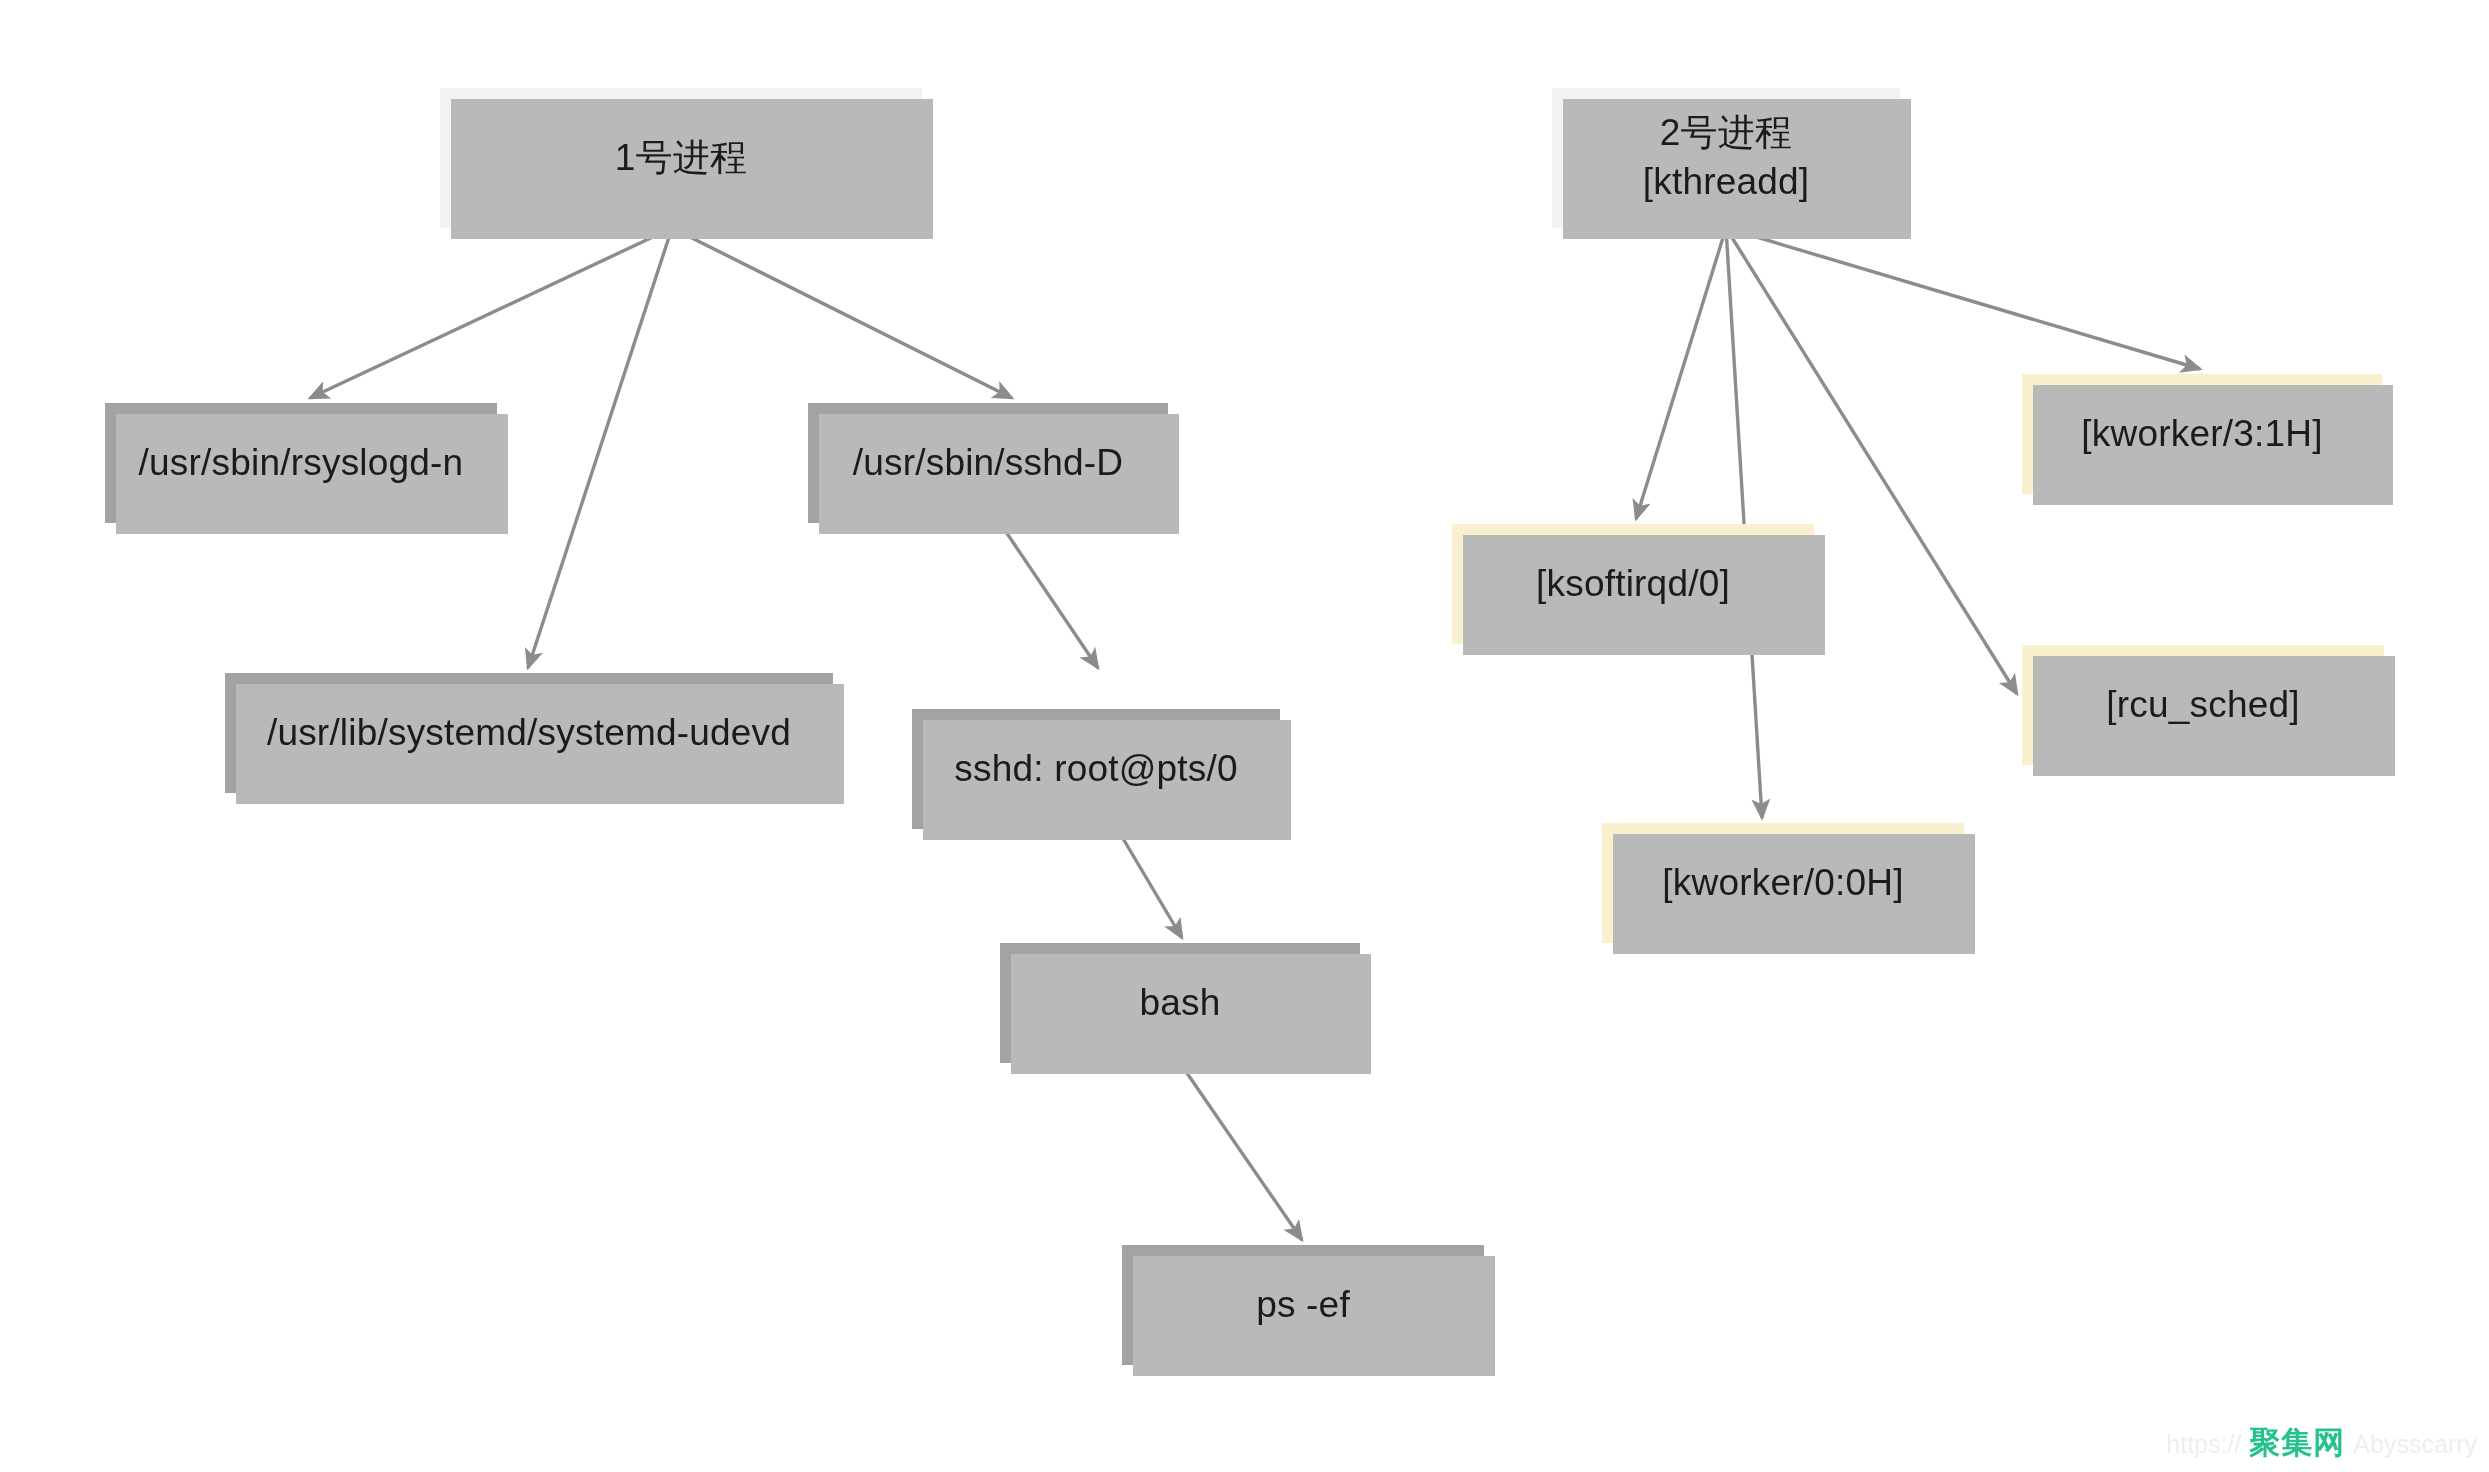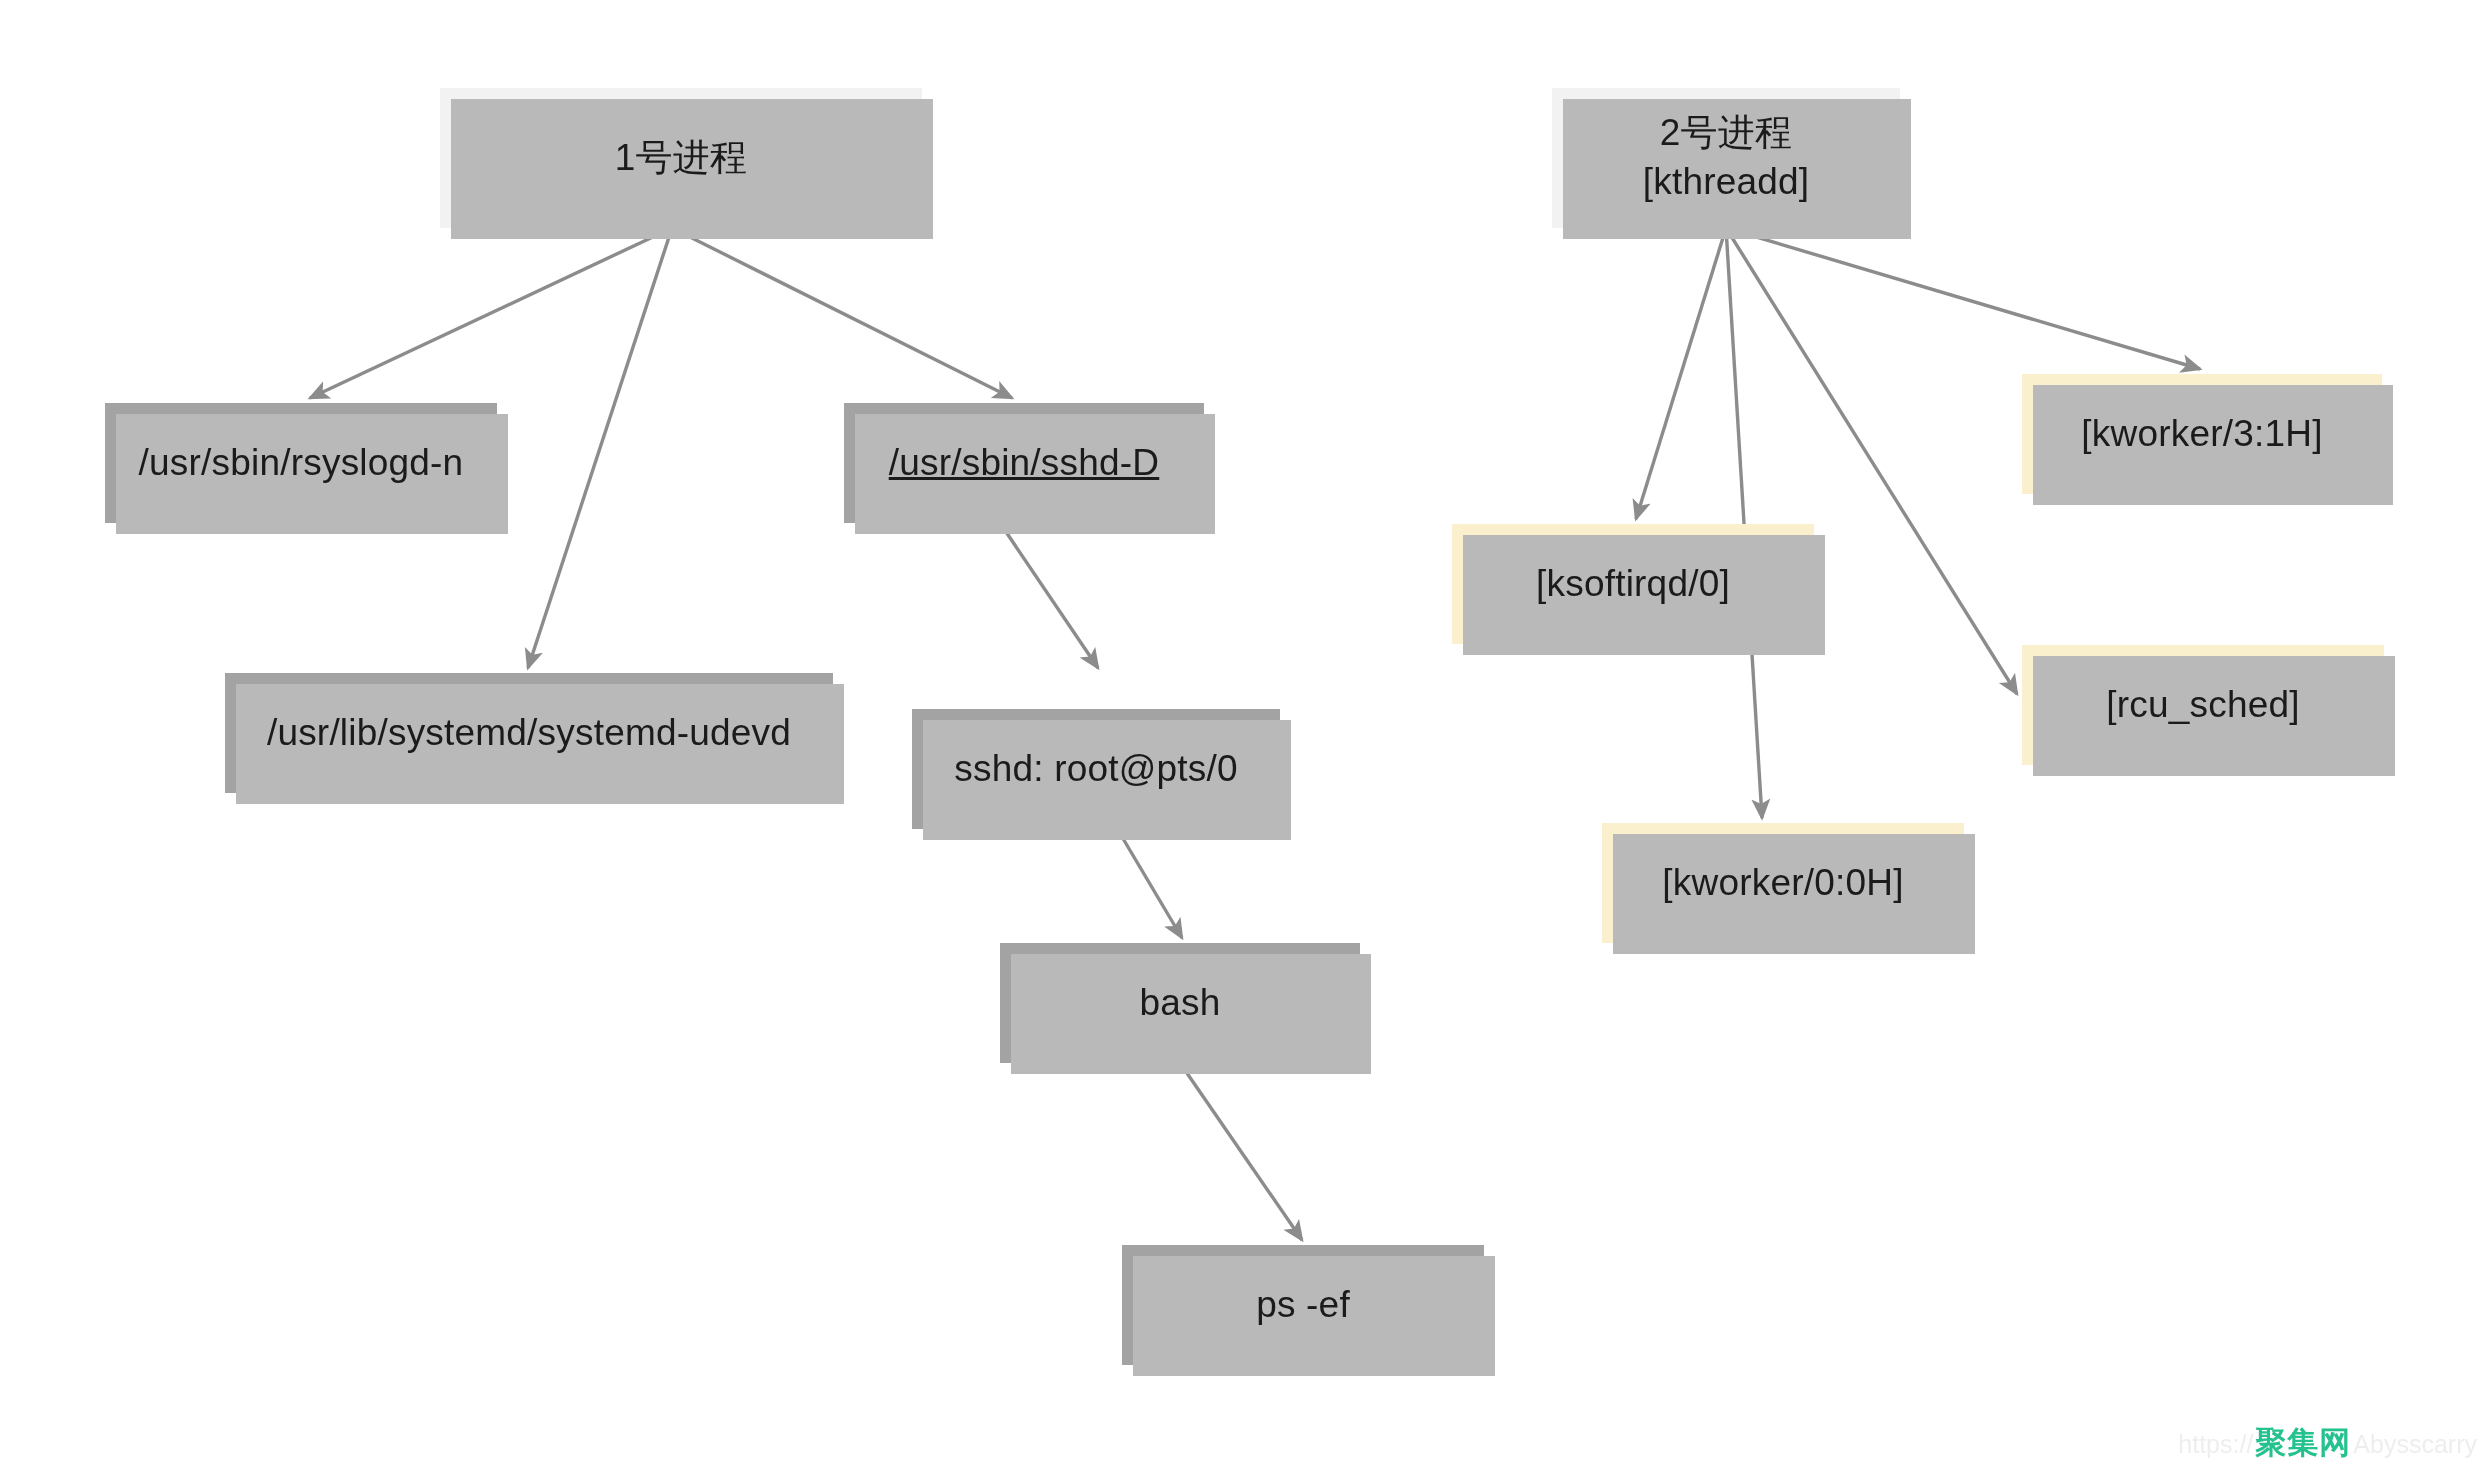--- a/index.html
+++ b/index.html
@@ -84,21 +84,21 @@
     font-family: "DejaVu Sans", "Liberation Sans", sans-serif;
     line-height: 1;
   }
   #wm-sub {
     position: absolute;
     right: 12px;
     bottom: 8px;
     z-index: 5;
     display: flex;
     align-items: baseline;
-    gap: 2px;
+    gap: 8px;
     font-size: 26px;
     pointer-events: none;
   }
   #wm-sub .wm-url {
     color: #eeeeee;
     font-size: 25px;
     font-family: "Liberation Sans", sans-serif;
   }
   #wm-sub .wm-badge {
     color: #25c18e;
@@ -135,21 +135,21 @@
         <line x1="1726" y1="228" x2="1762" y2="818" marker-end="url(#arrowhead)"></line>
         <line x1="1726" y1="228" x2="2017" y2="694" marker-end="url(#arrowhead)"></line>
         <line x1="1726" y1="228" x2="2200" y2="369" marker-end="url(#arrowhead)"></line>
       </g>
   </svg>
 
   <div id="node-layer">
       <div class="node root" style="left: 440px; top: 88px; width: 482px; height: 140px;"><span class="lbl">1号进程</span></div>
       <div class="node root" style="left: 1552px; top: 88px; width: 348px; height: 140px;"><span class="lbl">2号进程</span><span class="lbl">[kthreadd]</span></div>
       <div class="node proc" style="left: 105px; top: 403px; width: 392px; height: 120px;"><span class="lbl">/usr/sbin/rsyslogd-n</span></div>
-      <div class="node proc" style="left: 844px; top: 403px; width: 360px; height: 120px; text-decoration: underline;"><span class="lbl">/usr/sbin/sshd-D</span></div>
+      <div class="node proc" style="left: 808px; top: 403px; width: 360px; height: 120px;"><span class="lbl">/usr/sbin/sshd-D</span></div>
       <div class="node proc" style="left: 225px; top: 673px; width: 608px; height: 120px;"><span class="lbl">/usr/lib/systemd/systemd-udevd</span></div>
       <div class="node proc" style="left: 912px; top: 673px; width: 368px; height: 120px; margin-top: 36px;"><span class="lbl">sshd: root@pts/0</span></div>
       <div class="node proc" style="left: 1000px; top: 943px; width: 360px; height: 120px;"><span class="lbl">bash</span></div>
       <div class="node proc" style="left: 1122px; top: 1245px; width: 362px; height: 120px;"><span class="lbl">ps -ef</span></div>
       <div class="node kern" style="left: 2022px; top: 374px; width: 360px; height: 120px;"><span class="lbl">[kworker/3:1H]</span></div>
       <div class="node kern" style="left: 1452px; top: 524px; width: 362px; height: 120px;"><span class="lbl">[ksoftirqd/0]</span></div>
       <div class="node kern" style="left: 2022px; top: 645px; width: 362px; height: 120px;"><span class="lbl">[rcu_sched]</span></div>
       <div class="node kern" style="left: 1602px; top: 823px; width: 362px; height: 120px;"><span class="lbl">[kworker/0:0H]</span></div>
     </div>
 

